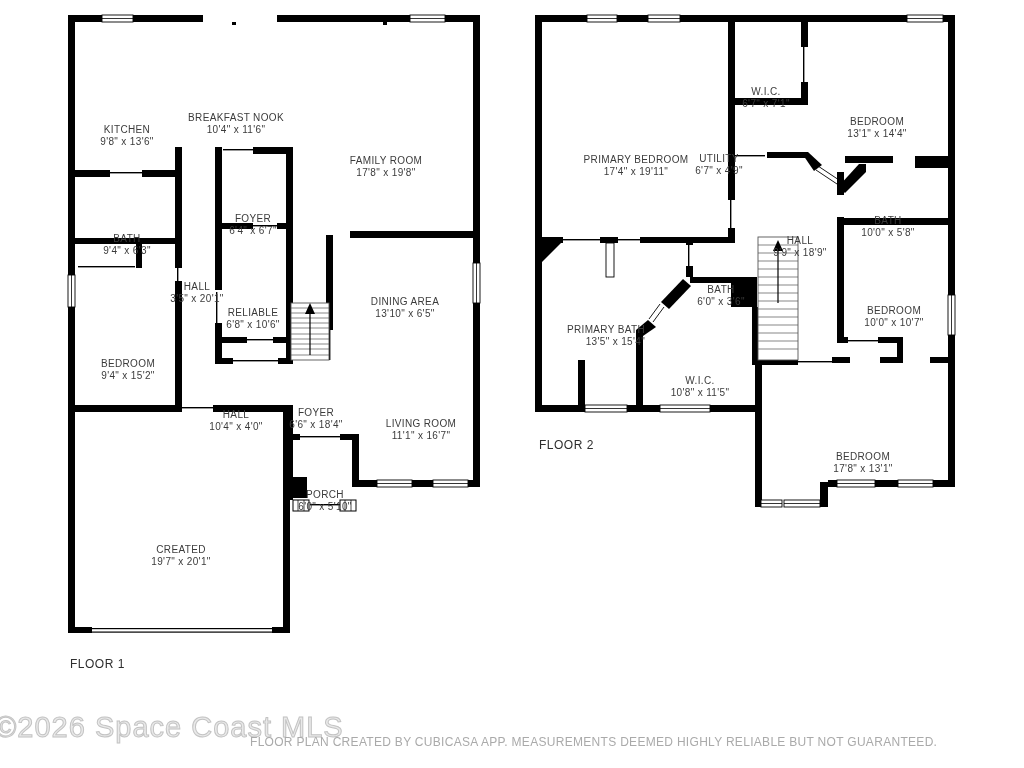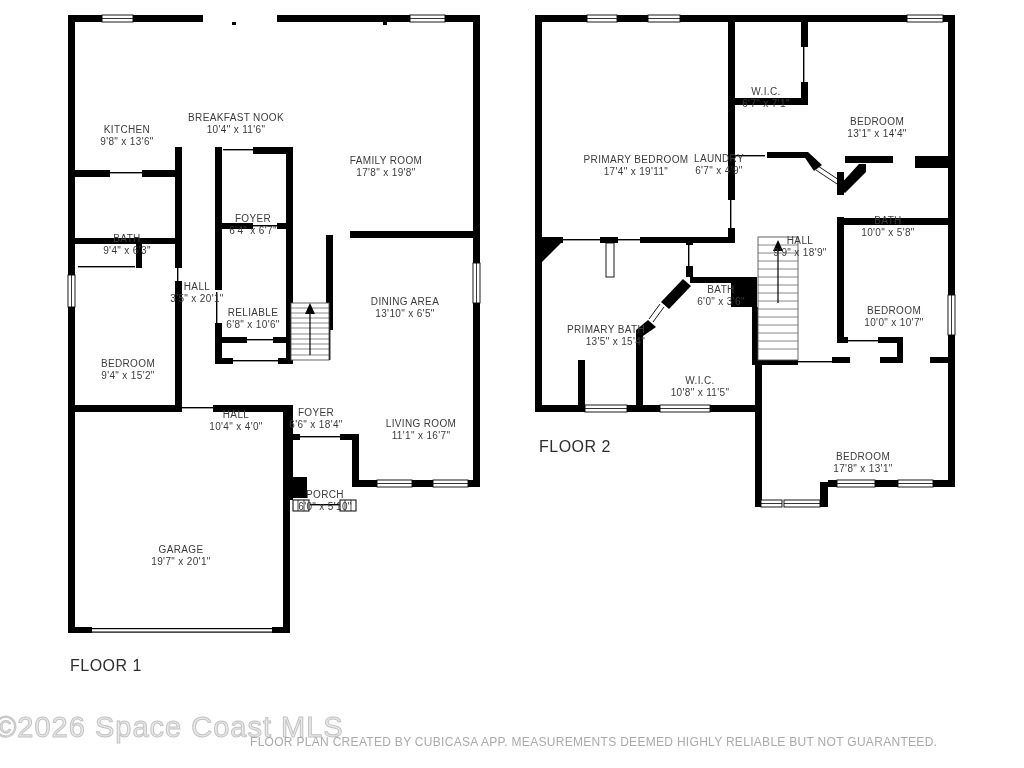--- a/index.html
+++ b/index.html
@@ -14,21 +14,21 @@
   .tread{stroke:#555;stroke-width:0.7;}
   .arrow{stroke:#000;stroke-width:1.2;fill:none;}
   .arrowhead{fill:#000;}
   .leaf{fill:#fff;stroke:#000;stroke-width:0.9;}
   .post{fill:#fff;stroke:#000;stroke-width:1;}
   .postline{stroke:#000;stroke-width:0.7;}
   .doordiag{stroke:#000;stroke-width:0.9;}
   .labels{position:absolute;left:0;top:0;width:1024px;height:768px;pointer-events:none;}
   .roomlabel{position:absolute;transform:translateX(-50%);text-align:center;white-space:nowrap;margin-top:29px;}
   .rname,.rdims{font-size:10px;line-height:12px;color:#3b3b3b;letter-spacing:.35px;}
-  .floorlabel{position:absolute;font-size:16px;color:#2e2e2e;letter-spacing:.5px;}
+  .floorlabel{position:absolute;font-size:12px;color:#2e2e2e;letter-spacing:.5px;}
   .watermark{position:absolute;left:-5px;top:711px;font-size:29px;color:#e9e9e9;
              -webkit-text-stroke:1px #c3c3c3;letter-spacing:1px;white-space:nowrap;}
   .disclaimer{position:absolute;left:250px;top:735px;width:433px;
               font-size:12px;color:#aaaaaa;letter-spacing:.3px;white-space:nowrap;}
 </style>
 </head>
 <body>
 
 <div class="stage">
 
@@ -332,37 +332,37 @@
       </div>
       <div class="roomlabel" style="left: 421px; top: 389px;">
         <div class="rname">LIVING ROOM</div>
         <div class="rdims">11'1" x 16'7"</div>
       </div>
       <div class="roomlabel" style="left: 325px; top: 460px;">
         <div class="rname">PORCH</div>
         <div class="rdims">6'0" x 5'10"</div>
       </div>
       <div class="roomlabel" style="left: 181px; top: 515px;">
-        <div class="rname">GARAGE</div>
+        <div class="rname">CREATED</div>
         <div class="rdims">19'7" x 20'1"</div>
       </div>
       <div class="roomlabel" style="left: 636px; top: 125px;">
         <div class="rname">PRIMARY BEDROOM</div>
         <div class="rdims">17'4" x 19'11"</div>
       </div>
       <div class="roomlabel" style="left: 766px; top: 57px;">
         <div class="rname">W.I.C.</div>
         <div class="rdims">6'7" x 7'1"</div>
       </div>
       <div class="roomlabel" style="left: 877px; top: 87px;">
         <div class="rname">BEDROOM</div>
         <div class="rdims">13'1" x 14'4"</div>
       </div>
       <div class="roomlabel" style="left: 719px; top: 124px;">
-        <div class="rname">LAUNDRY</div>
+        <div class="rname">UTILITY</div>
         <div class="rdims">6'7" x 4'9"</div>
       </div>
       <div class="roomlabel" style="left: 888px; top: 186px;">
         <div class="rname">BATH</div>
         <div class="rdims">10'0" x 5'8"</div>
       </div>
       <div class="roomlabel" style="left: 800px; top: 206px;">
         <div class="rname">HALL</div>
         <div class="rdims">9'9" x 18'9"</div>
       </div>

